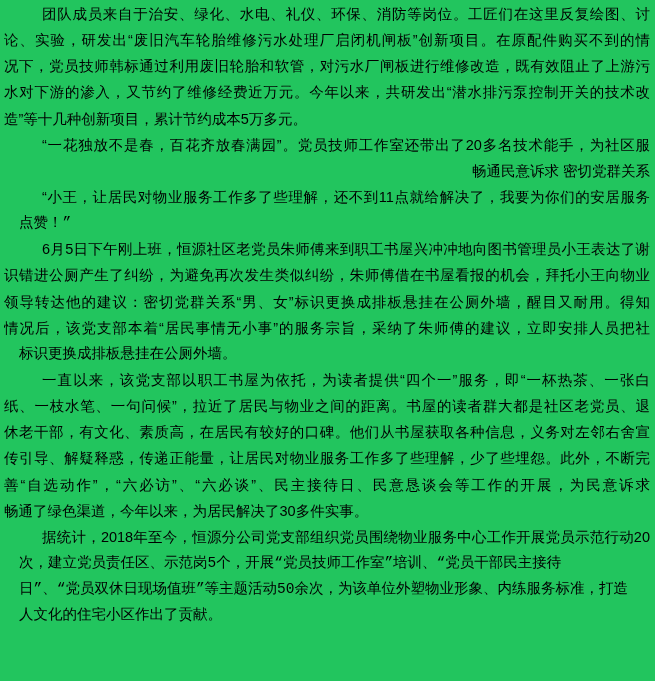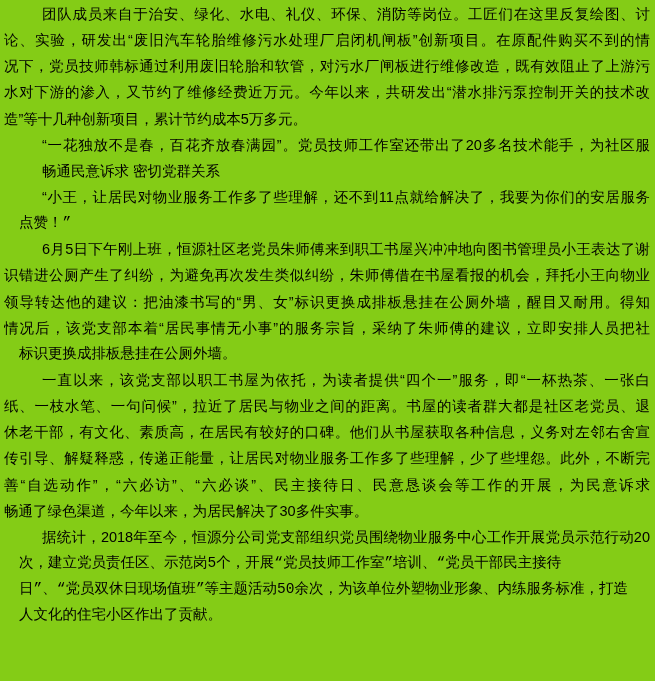--- a/index.html
+++ b/index.html
@@ -8,55 +8,55 @@
     background: #ffffff;
     overflow: hidden;
   }
   .doc {
     box-sizing: border-box;
     width: 655px; height: 681px;
     padding: 1px 5px 0 4px;
     font-family: "Liberation Sans", sans-serif;
     font-size: 14.5px;
     color: #000000;
-    background: #84cc16;
+    background: #22c55e;
   }
   .line {
     height: 26.15px;
     line-height: 26.15px;
     white-space: nowrap;
     overflow: hidden;
   }
   
   .line.j {
     text-align: justify;
     text-align-last: justify;
     text-justify: inter-character;
   }
   
-  .line.indent { padding-left: 38px; }
+  .line.indent { padding-left: 38px; text-align: right; }
   
   .line.shift { padding-left: 15px; font-family: Liberation Mono, monospace; }
 </style>
 </head>
 <body>
 
 <div class="doc">
   <div class="line indent j">团队成员来自于治安、绿化、水电、礼仪、环保、消防等岗位。工匠们在这里反复绘图、讨</div>
   <div class="line j">论、实验，研发出“废旧汽车轮胎维修污水处理厂启闭机闸板”创新项目。在原配件购买不到的情</div>
   <div class="line j">况下，党员技师韩标通过利用废旧轮胎和软管，对污水厂闸板进行维修改造，既有效阻止了上游污</div>
   <div class="line j">水对下游的渗入，又节约了维修经费近万元。今年以来，共研发出“潜水排污泵控制开关的技术改</div>
   <div class="line">造”等十几种创新项目，累计节约成本5万多元。</div>
   <div class="line indent j">“一花独放不是春，百花齐放春满园”。党员技师工作室还带出了20多名技术能手，为社区服</div>
   <div class="line indent">畅通民意诉求 密切党群关系</div>
   <div class="line indent j">“小王，让居民对物业服务工作多了些理解，还不到11点就给解决了，我要为你们的安居服务</div>
   <div class="line shift">点赞！”</div>
   <div class="line indent j">6月5日下午刚上班，恒源社区老党员朱师傅来到职工书屋兴冲冲地向图书管理员小王表达了谢</div>
   <div class="line j">识错进公厕产生了纠纷，为避免再次发生类似纠纷，朱师傅借在书屋看报的机会，拜托小王向物业</div>
-  <div class="line j">领导转达他的建议：把油漆书写的“男、女”标识更换成排板悬挂在公厕外墙，醒目又耐用。得知</div>
+  <div class="line j">领导转达他的建议：密切党群关系“男、女”标识更换成排板悬挂在公厕外墙，醒目又耐用。得知</div>
   <div class="line j">情况后，该党支部本着“居民事情无小事”的服务宗旨，采纳了朱师傅的建议，立即安排人员把社</div>
   <div class="line shift">标识更换成排板悬挂在公厕外墙。</div>
   <div class="line indent j">一直以来，该党支部以职工书屋为依托，为读者提供“四个一”服务，即“一杯热茶、一张白</div>
   <div class="line j">纸、一枝水笔、一句问候”，拉近了居民与物业之间的距离。书屋的读者群大都是社区老党员、退</div>
   <div class="line j">休老干部，有文化、素质高，在居民有较好的口碑。他们从书屋获取各种信息，义务对左邻右舍宣</div>
   <div class="line j">传引导、解疑释惑，传递正能量，让居民对物业服务工作多了些理解，少了些埋怨。此外，不断完</div>
   <div class="line j">善“自选动作”，“六必访”、“六必谈”、民主接待日、民意恳谈会等工作的开展，为民意诉求</div>
   <div class="line">畅通了绿色渠道，今年以来，为居民解决了30多件实事。</div>
   <div class="line indent j">据统计，2018年至今，恒源分公司党支部组织党员围绕物业服务中心工作开展党员示范行动20</div>
   <div class="line shift">次，建立党员责任区、示范岗5个，开展“党员技师工作室”培训、“党员干部民主接待</div>

